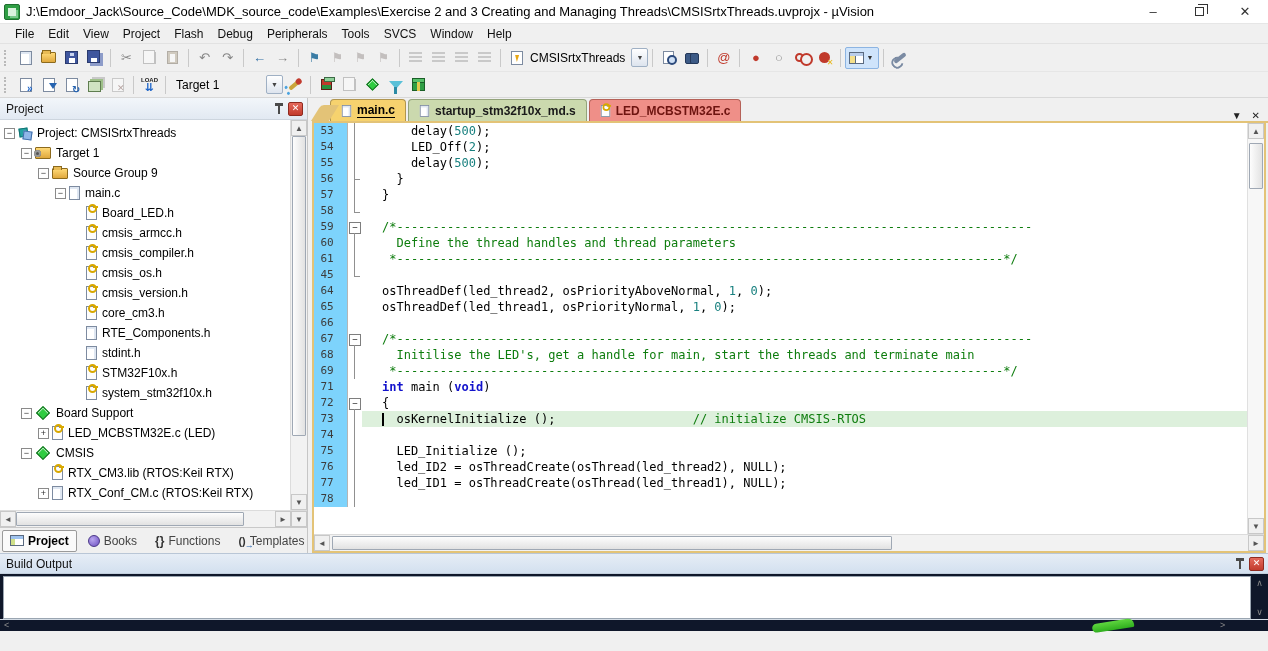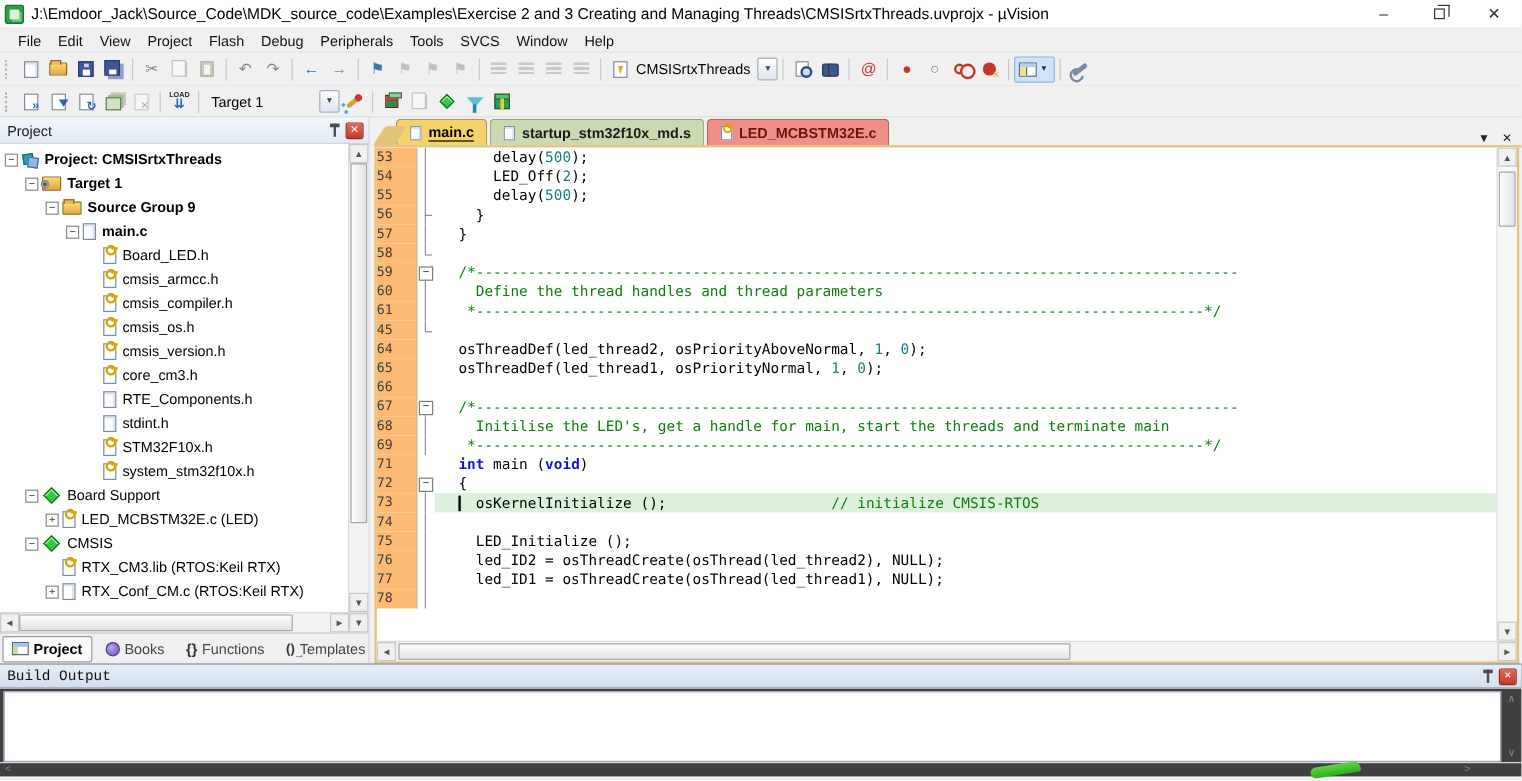--- a/index.html
+++ b/index.html
@@ -98,21 +98,21 @@
   .panel-title { font-size:12px; color:#1a1a1a; }
   .hdr-btns { margin-left:auto; display:flex; align-items:center; gap:4px; }
   .pin { width:10px; height:13px; position:relative; }
   .pin::before { content:""; position:absolute; left:4px; top:1px; width:2px; height:11px; background:#4a4a4a; }
   .pin::after { content:""; position:absolute; left:1px; top:1px; width:8px; height:3px; background:#4a4a4a; }
   .closebox { width:15px; height:14px; background:linear-gradient(#e4695c,#c23b2e); border:1px solid #8f2a20; border-radius:2px; color:#fff; font-size:9px; font-weight:bold; display:flex; align-items:center; justify-content:center; line-height:1; }
   .tree-zone { flex:1; display:flex; min-height:0; background:#fff; }
   .tree { flex:1; overflow:hidden; padding-top:3px; }
   .tree-row { height:20px; display:flex; align-items:center; white-space:nowrap; }
   .tree-row .lbl { margin-left:5px; font-size:12px; }
-  .tree-row.bold .lbl { font-weight:bold;text-align:center; }
+  .tree-row.bold .lbl { font-weight:normal;text-align:center; }
   .expander { width:11px; height:11px; border:1px solid #8a8a8a; background:#fff; flex:none; display:flex; align-items:center; justify-content:center; font-size:9px; line-height:1; color:#333; margin-right:3px; }
   .exp-spacer { width:14px; flex:none; }
   .ti { flex:none; position:relative; }
   .ti-project { width:14px; height:12px; }
   .ti-project::before { content:""; position:absolute; left:1px; top:1px; width:7px; height:7px; background:#25a3a3; border:1px solid #11706f; transform:rotate(-8deg); }
   .ti-project::after { content:""; position:absolute; left:5px; top:4px; width:7px; height:7px; background:#8fb7e8; border:1px solid #3e6ca8; transform:rotate(8deg); }
   .ti-target { width:16px; height:12px; background:linear-gradient(#ffd977,#dfa83d); border:1px solid #8c6a1d; border-radius:1px; position:relative; }
   .ti-target::before { content:""; position:absolute; left:-2px; top:2px; width:7px; height:7px; background:#555; border-radius:50%; box-shadow:inset 0 0 0 2px #999; }
   .ti-folder { width:16px; height:11px; background:linear-gradient(#ffd977,#e0a93e); border:1px solid #8c6a1d; border-radius:1px; position:relative; }
   .ti-folder::before { content:""; position:absolute; left:0; top:-3px; width:7px; height:3px; background:#e8bb55; border:1px solid #8c6a1d; border-bottom:none; }
@@ -159,41 +159,41 @@
   .etab.pink { background:var(--tab-pink,#ef8f88); border-color:#b56158; color:#6e1410; }
   .etab .ti-doc, .etab .ti-dockey { transform:scale(.85); }
   .tab-ctrls { margin-left:auto; display:flex; align-items:center; gap:10px; padding-right:8px; color:#222; }
   .tc-btn { font-size:10px; }
 
   
   .editor-frame { flex:1; min-height:0; border:2px solid var(--frame-gold,#e3c377); border-top:none; display:flex; flex-direction:column; background:#fff; margin-right:2px; }
   .code-zone { flex:1; min-height:0; display:flex; }
   .code { flex:1; min-width:0; overflow:hidden; font-family:"DejaVu Sans Mono","Liberation Mono",monospace; font-size:12px; line-height:16px; }
   .cl { display:flex; height:16px; white-space:pre; }
-  .ln { width:34px; flex:none; background:#fdba74; border-right:1px solid #b5b5b5; color:#3c3c3c; text-align:left; padding-right:7px; font-size:11px; }
+  .ln { width:34px; flex:none; background:#7dd3fc; border-right:1px solid #b5b5b5; color:#3c3c3c; text-align:center; padding-right:7px; font-size:11px; }
   .fold { width:14px; flex:none; position:relative; background:#fff; }
   .fold.f-mid::before { content:""; position:absolute; left:6px; top:0; bottom:0; width:1px; background:#909090; }
   .fold.f-end::before { content:""; position:absolute; left:6px; top:0; height:9px; width:1px; background:#909090; }
   .fold.f-end::after { content:""; position:absolute; left:6px; top:9px; width:6px; height:1px; background:#909090; }
   .fold.f-tick::before { content:""; position:absolute; left:6px; top:0; bottom:0; width:1px; background:#909090; }
   .fold.f-tick::after { content:""; position:absolute; left:6px; top:8px; width:6px; height:1px; background:#909090; }
   .fold.f-start::before { content:"−"; position:absolute; left:1px; top:3px; width:10px; height:10px; border:1px solid #7e7e7e; background:#fff; font-size:9px; line-height:8px; text-align:center; color:#333; }
   .fold.f-start::after { content:""; position:absolute; left:6px; top:14px; bottom:0; width:1px; background:#909090; }
   .txt { flex:1; padding-left:20px; color:#000; }
   .cl.hl .txt { background:var(--hl-line,#ddf0dc); }
   .caret { display:inline-block; width:2px; height:13px; background:#000; vertical-align:middle; margin-right:-2px; }
   .tk-c { color:var(--comment,#0e7d0e); }
   .tk-n { color:var(--number,#18807f); }
   .tk-k { color:var(--keyword,#1313cc); font-weight:bold; }
   .editor-vscroll { width:17px; flex:none; background:#f7f7f7; border-left:1px solid #e0e0e0; display:flex; flex-direction:column; }
   .editor-hscroll { height:17px; flex:none; display:flex; background:#f2f2f2; border-top:1px solid #dcdcdc; }
   .editor-hscroll .strack { flex:1; }
 
   
-  .build-output { height:94px; flex:none; display:flex; flex-direction:column; background:#404040;font-family:Liberation Mono, monospace; }
+  .build-output { height:78px; flex:none; display:flex; flex-direction:column; background:#0f172a; }
   .bo-header { height:21px; flex:none; background:linear-gradient(#e6edf6,#d3e0ef); border-top:1px solid #b9c6d6; border-bottom:1px solid #c3cfdd; display:flex; align-items:center; padding:0 4px 0 6px; }
   .bo-title { font-size:12px; color:#111; }
   .bo-body { flex:1; min-height:0; display:flex; padding:2px 0 0 3px; }
   .bo-box { flex:1; background:#fff; border:1px solid #9aa5b1; }
   .bo-vscroll { width:17px; flex:none; display:flex; flex-direction:column; align-items:center; justify-content:space-between; color:#8a8a8a; font-size:9px; padding:2px 0; }
   .bo-hscroll { height:12px; flex:none; position:relative; border-top:1px solid #d4dce5; color:#8a8a8a; }
   .bo-chev { position:absolute; top:0; font-size:9px; line-height:11px; }
   .swoosh { position:absolute; left:1092px; top:1px; width:42px; height:9px; background:linear-gradient(#5fd63f,#2fae1e); border-radius:6px 8px 2px 6px; transform:rotate(-9deg); }
 </style>
 </head>

